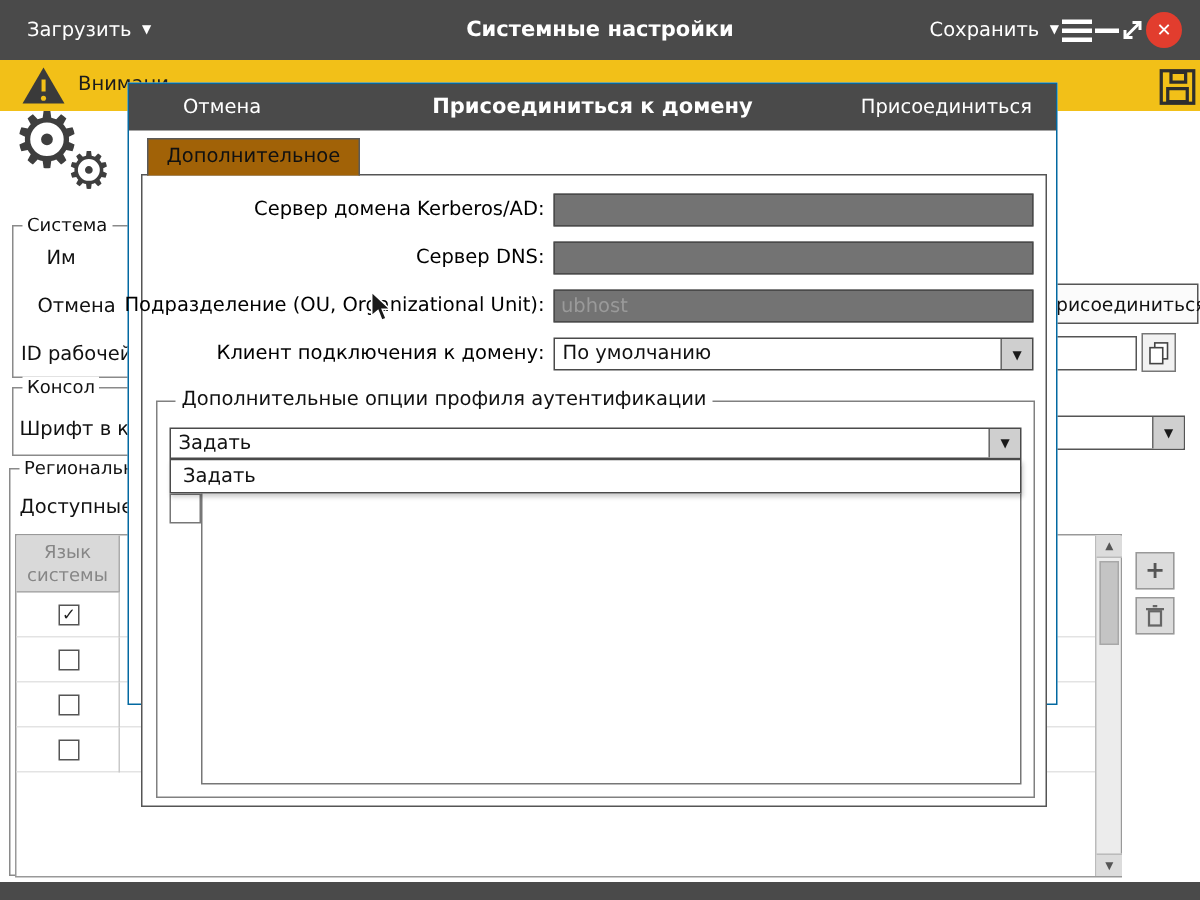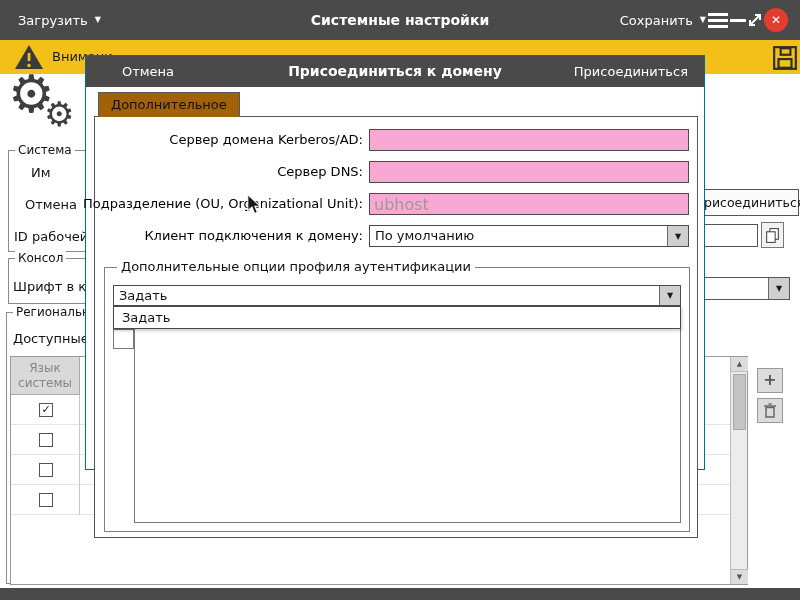--- a/index.html
+++ b/index.html
@@ -65,21 +65,21 @@
   #modal-title{position:absolute;left:0;top:0;width:100%;height:31px;line-height:31px;text-align:center;font-size:14px;font-weight:700;}
   #modal-join{position:absolute;right:16px;top:0;height:31px;line-height:31px;font-size:13px;cursor:pointer;}
 
   #tabs{position:absolute;left:13px;top:36px;display:flex;z-index:3;}
   .tab{border:1px solid #5a5a5a;font-size:13px;padding:0 12px;background:#e8e8e8;height:21px;line-height:19px;margin-top:3px;cursor:pointer;}
   .tab.active{background:#a16207;height:25px;line-height:23px;margin-top:0;border-bottom:none;margin-left:-1px;}
 
   #panel{position:absolute;left:8px;top:60px;width:604px;height:422px;border:1px solid #555;background:#fff;z-index:1;}
   .frow{position:absolute;left:8px;right:8px;height:22px;}
   .frow .flabel{position:absolute;right:326px;top:0;line-height:22px;font-size:13px;white-space:nowrap;color:#000;}
-  .frow .finput{position:absolute;left:266px;right:0;top:0;height:22px;border:1px solid #4a4a4a;background:#f9a8d4;font-size:16px;padding:0 4px;font-family:"DejaVu Sans",sans-serif;}
+  .frow .finput{position:absolute;left:266px;right:0;top:0;height:22px;border:1px solid #4a4a4a;background:#737373;font-size:13px;padding:0 4px;font-family:"DejaVu Sans",sans-serif;}
   .frow .finput::placeholder{color:#9a9a9a;}
   .combo{position:absolute;border:1px solid #4a4a4a;background:#fff;cursor:pointer;}
   .combo .cval{position:absolute;left:5px;top:0;line-height:20px;font-size:13px;white-space:nowrap;}
   #field-combo{left:266px;right:0;top:0;height:22px;}
 
   #auth-fs{position:absolute;left:9px;top:150px;width:586px;height:265px;border:1px solid #808080;}
   #auth-fs .legend{position:absolute;top:-9px;left:12px;background:#fff;padding:0 4px;font-size:13px;white-space:nowrap;}
   #auth-combo{left:8px;right:8px;top:17px;height:21px;}
   #auth-popup{position:absolute;left:8px;right:8px;top:38px;height:23px;border:1px solid #4a4a4a;background:#fff;z-index:6;box-shadow:1px 2px 3px rgba(0,0,0,0.2);}
   #auth-popup .pitem{position:absolute;left:0;right:0;top:0;height:21px;line-height:21px;padding-left:8px;font-size:13px;cursor:pointer;background:#fff;}

